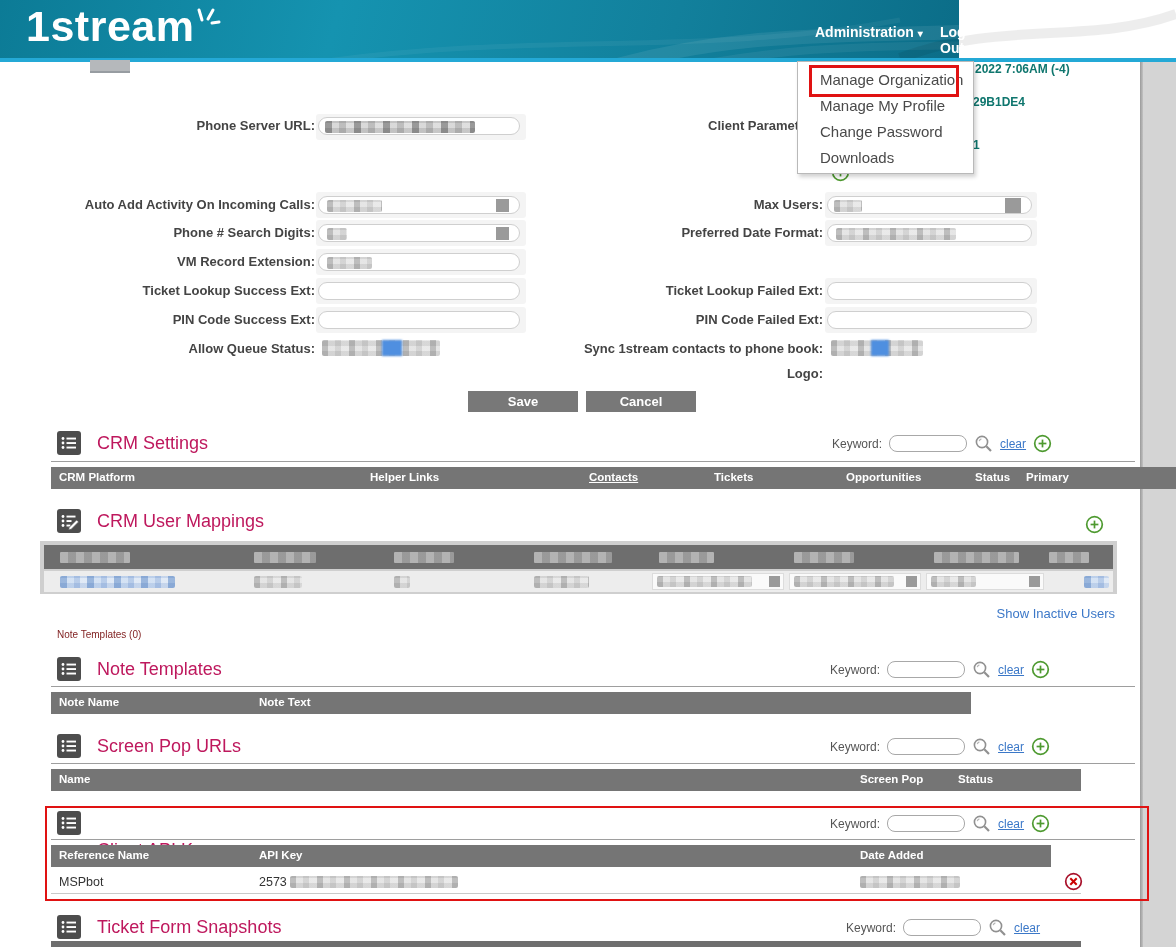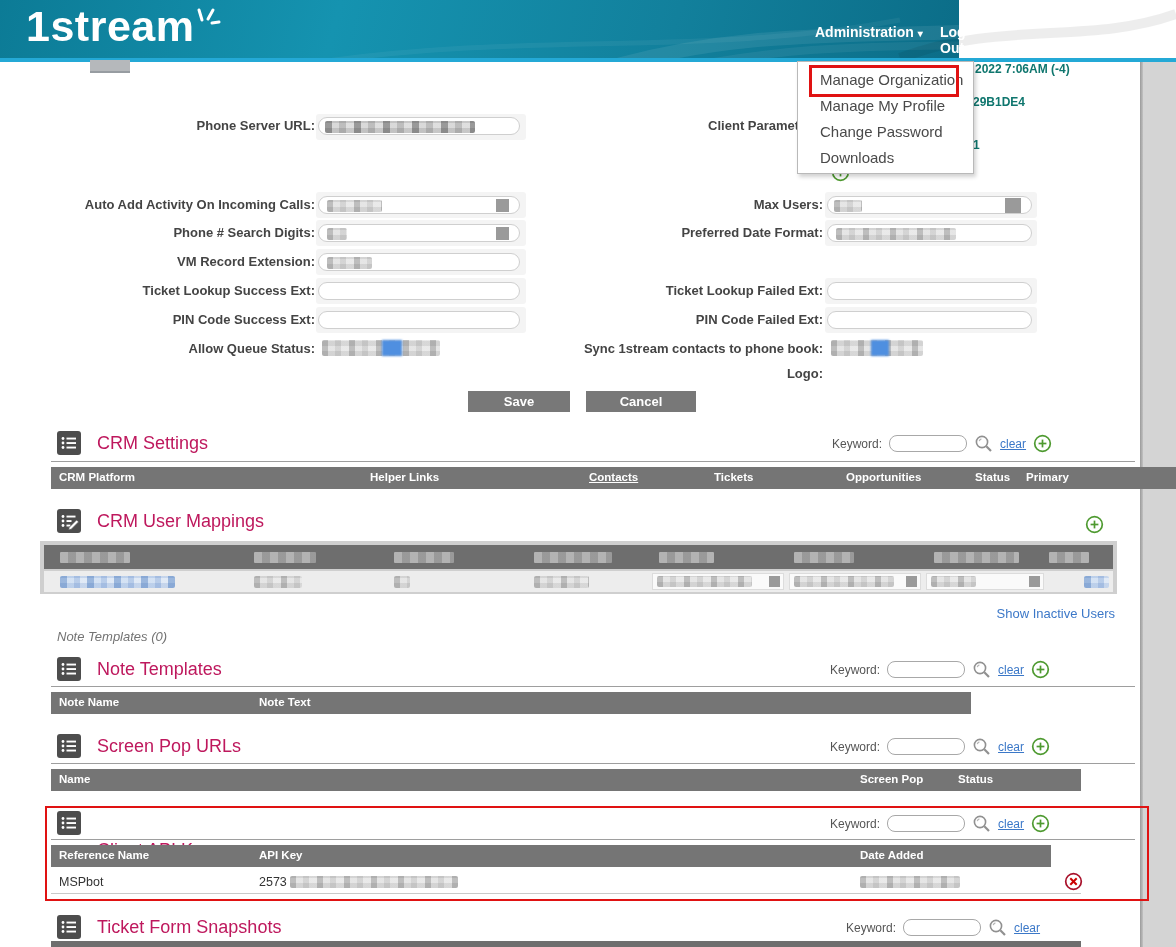--- a/index.html
+++ b/index.html
@@ -38,21 +38,21 @@
   
   .sec-title{font-size:18px;color:#be185d;}
   .hr{height:1px;background:#9e9e9e;}
   .thead{background:#757575;height:22px;}
   .th{position:absolute;top:4px;color:#fff;font-size:11.5px;font-weight:bold;white-space:nowrap;}
   .kw{display:flex;align-items:center;gap:7px;}
   .kw-label{font-size:12px;color:#555;}
   .kw-input{width:76px;height:15px;border:1px solid #a8a8a8;border-radius:8px;background:#fff;}
   .clear-link{font-size:12px;color:#3b78c8;text-decoration:underline;cursor:pointer;}
   .bluelink{font-size:13px;color:#3c78c8;cursor:pointer;}
-  .smalltext{font-size:13px;color:#737373;font-style:italic;}
+  .smalltext{font-size:10px;color:#7f1d1d;}
   .peek{font-size:12px;color:#0f766e;white-space:nowrap;font-weight:bold;}
   .redbox2{left:45px;top:806px;width:1100px;height:91px;border:2px solid #e01212;z-index:15;}
   .hdr-px{background-color:#929292;border-radius:1px;filter:blur(.5px);
       background-image:repeating-linear-gradient(90deg,rgba(255,255,255,.30) 0 8px,rgba(255,255,255,.07) 8px 16px);}
   .cellpill{background:#fafafa;border:1px solid #dcdcdc;height:17px;box-sizing:border-box;}
   svg{display:block;}
 </style>
 </head>
 <body>
 
@@ -149,21 +149,21 @@
 <div class="abs halo" style="left:825px;top:307px;width:212px;height:26px;"></div>
 <div class="abs pill" style="left:827px;top:311px;width:205px;"></div>
 
 <div class="abs flabel" style="left:560px;top:341px;width:263px;">Sync 1stream contacts to phone book:</div>
 <div class="abs px" style="left:831px;top:340px;width:92px;height:16px;">
   <div style="position:absolute;left:40px;top:0;width:18px;height:16px;background:#4f8fe0;filter:blur(1px);"></div>
 </div>
 
 <div class="abs flabel" style="left:560px;top:366px;width:263px;">Logo:</div>
 
-<div class="abs btn" style="left:468px;top:391px;width:102px;">Save</div>
+<div class="abs btn" style="left:468px;top:391px;width:110px;">Save</div>
 <div class="abs btn" style="left:586px;top:391px;width:110px;">Cancel</div>
 
 <div class="abs" style="left:831px;top:163px;z-index:5;">
   <svg width="19" height="19" viewBox="0 0 19 19">
     <circle cx="9.5" cy="9.5" r="7.8" fill="#fff" stroke="#4e9a30" stroke-width="1.7"></circle>
     <line x1="9.5" y1="5.6" x2="9.5" y2="13.4" stroke="#4e9a30" stroke-width="1.7"></line>
     <line x1="5.6" y1="9.5" x2="13.4" y2="9.5" stroke="#4e9a30" stroke-width="1.7"></line>
   </svg>
 </div>
 

